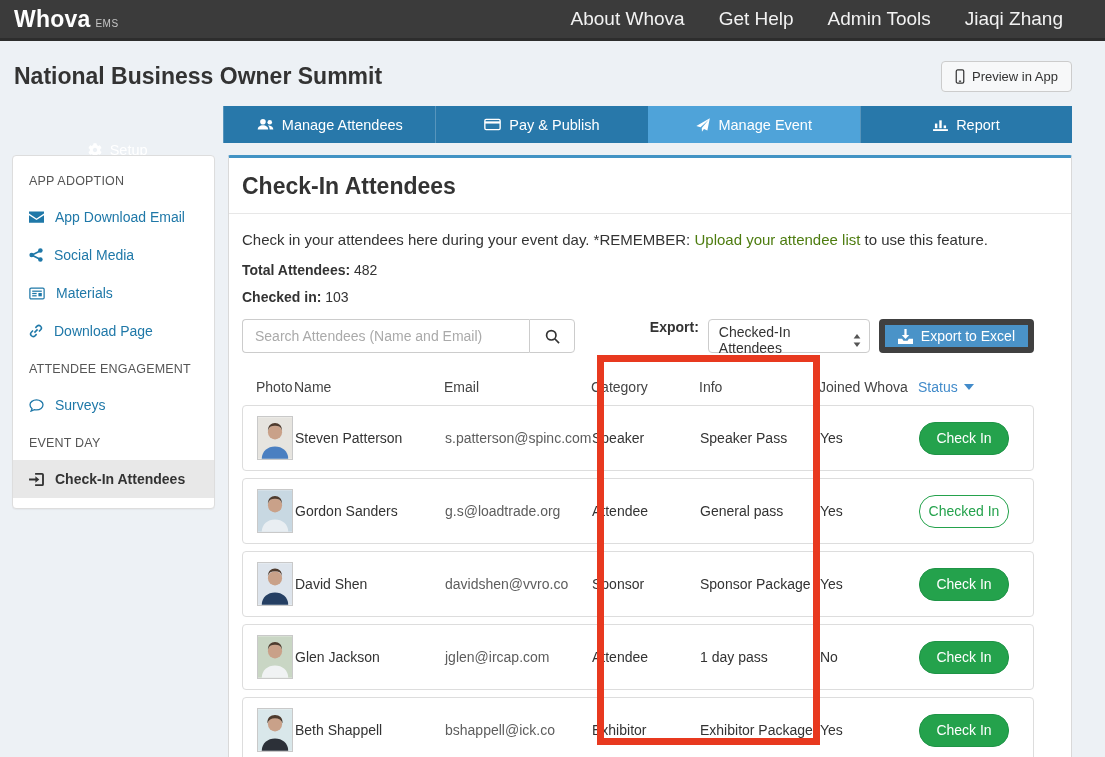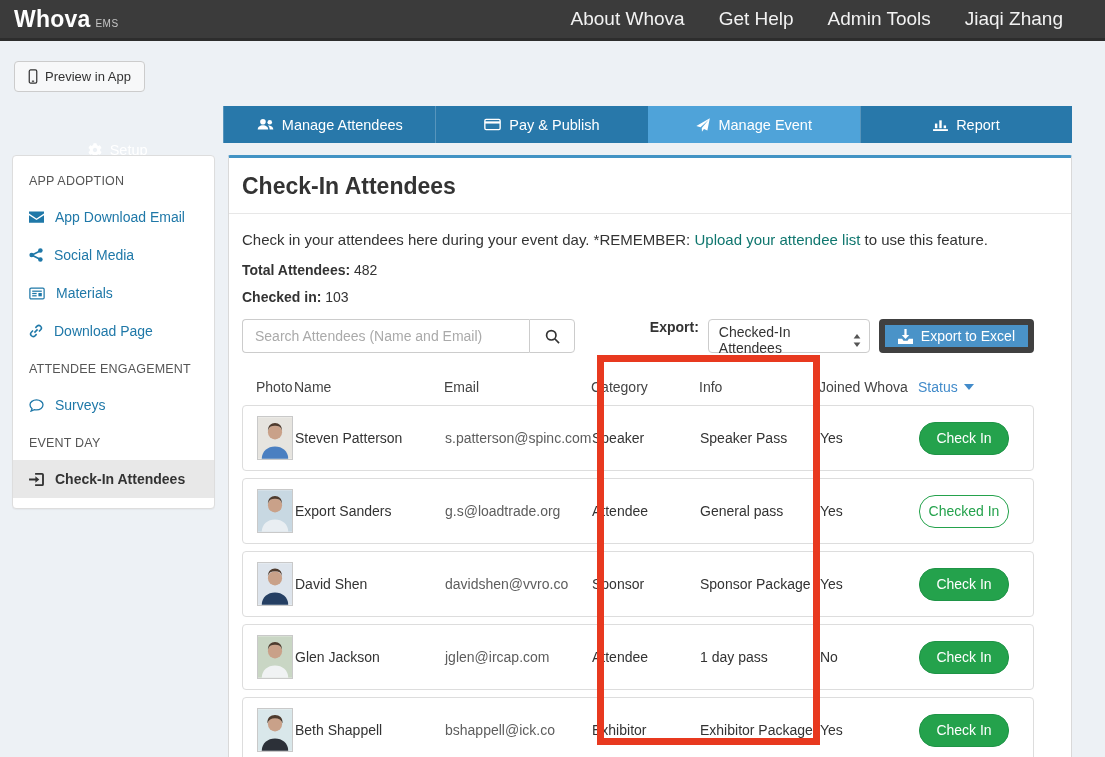--- a/index.html
+++ b/index.html
@@ -45,21 +45,21 @@
   .side-item.active { background:#e8e8e8; color:#333; font-weight:bold; }
   .side-item.active svg { color:#333; }
 
   
   .panel { flex:1; background:#fff; border:1px solid #d9d9d9; border-top:3px solid #4293c4;
     border-radius:2px; min-height:600px; }
   .panel-heading { padding:15px 13px 13px; border-bottom:1px solid #e7e7e7; }
   .panel-heading h1 { font-size:23px; font-weight:bold; color:#333; }
   .panel-body { padding:17px 13px 0; }
   .desc { font-size:15px; color:#333; margin-bottom:14px; }
-  .desc .link { color:#0f766e; cursor:pointer; }
+  .desc .link { color:#4d7c0f; cursor:pointer; }
   .stat-line { font-size:14px; margin-bottom:11px; }
   .stat-line .lbl { font-weight:bold; }
 
   
   .controls { width:792px; display:flex; align-items:center; justify-content:space-between;
     margin-top:14px; }
   .search-group { display:flex; }
   .search-input { width:287px; height:34px; border:1px solid #ccc; border-right:none;
     border-radius:4px 0 0 4px; padding:0 12px; font-size:14px; color:#333; outline:none;
     font-family:"Liberation Sans","DejaVu Sans",sans-serif; }
@@ -123,20 +123,21 @@
   </div>
   <div class="nav-links">
     <span class="nav-link">About Whova</span>
     <span class="nav-link">Get Help</span>
     <span class="nav-link">Admin Tools</span>
     <span class="nav-link">Jiaqi Zhang</span>
   </div>
 </div>
 
 <div class="page-header">
+  <div class="page-title">National Business Owner Summit</div>
   <button class="preview-btn">
     <span style="display:flex;">
       <svg width="10" height="15" viewBox="0 0 10 16" fill="none" stroke="currentColor" stroke-width="1.3">
           <rect x="1" y="1" width="8" height="14" rx="1.5"></rect>
           <line x1="3.8" y1="13" x2="6.2" y2="13"></line>
         </svg>
     </span>
     <span>Preview in App</span>
   </button>
 </div>
@@ -350,21 +351,21 @@
           <div class="col-photo">
               <div class="avatar av2">
             <svg width="34" height="42" viewBox="0 0 36 44">
                   <rect class="bg" width="36" height="44"></rect>
                   <circle class="skin" cx="18" cy="16" r="7.5"></circle>
                   <path class="hair" d="M10.5 14c0-5 3.3-8 7.5-8s7.5 3 7.5 8c-1-3.5-3.5-5-7.5-5s-6.5 1.5-7.5 5z"></path>
                   <path class="shirt" d="M4 44c0-8 6.3-13 14-13s14 5 14 13z"></path>
                 </svg>
           </div>
             </div>
-          <div class="col-name cell">Export Sanders</div>
+          <div class="col-name cell">Gordon Sanders</div>
           <div class="col-email cell email">g.s@loadtrade.org</div>
           <div class="col-category cell">Attendee</div>
           <div class="col-info cell">General pass</div>
           <div class="col-joined cell">Yes</div>
           <div class="col-status"><button class="check-btn checked">Checked In</button></div>
         </div>
 
         <div class="row">
           <div class="col-photo">
               <div class="avatar av3">

